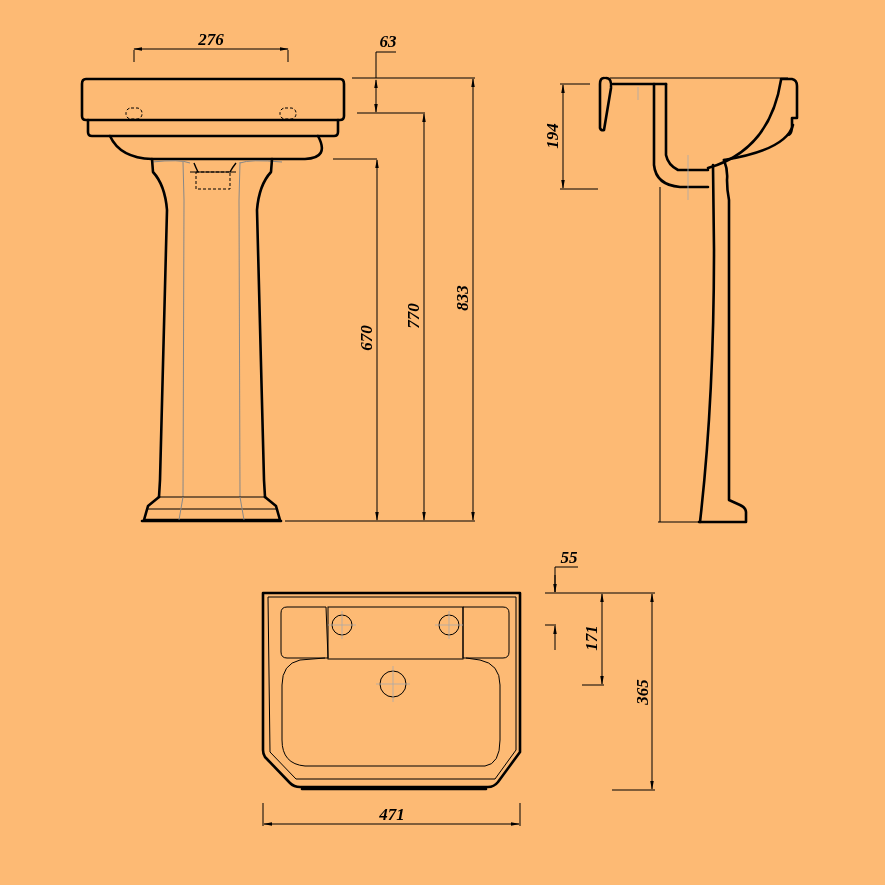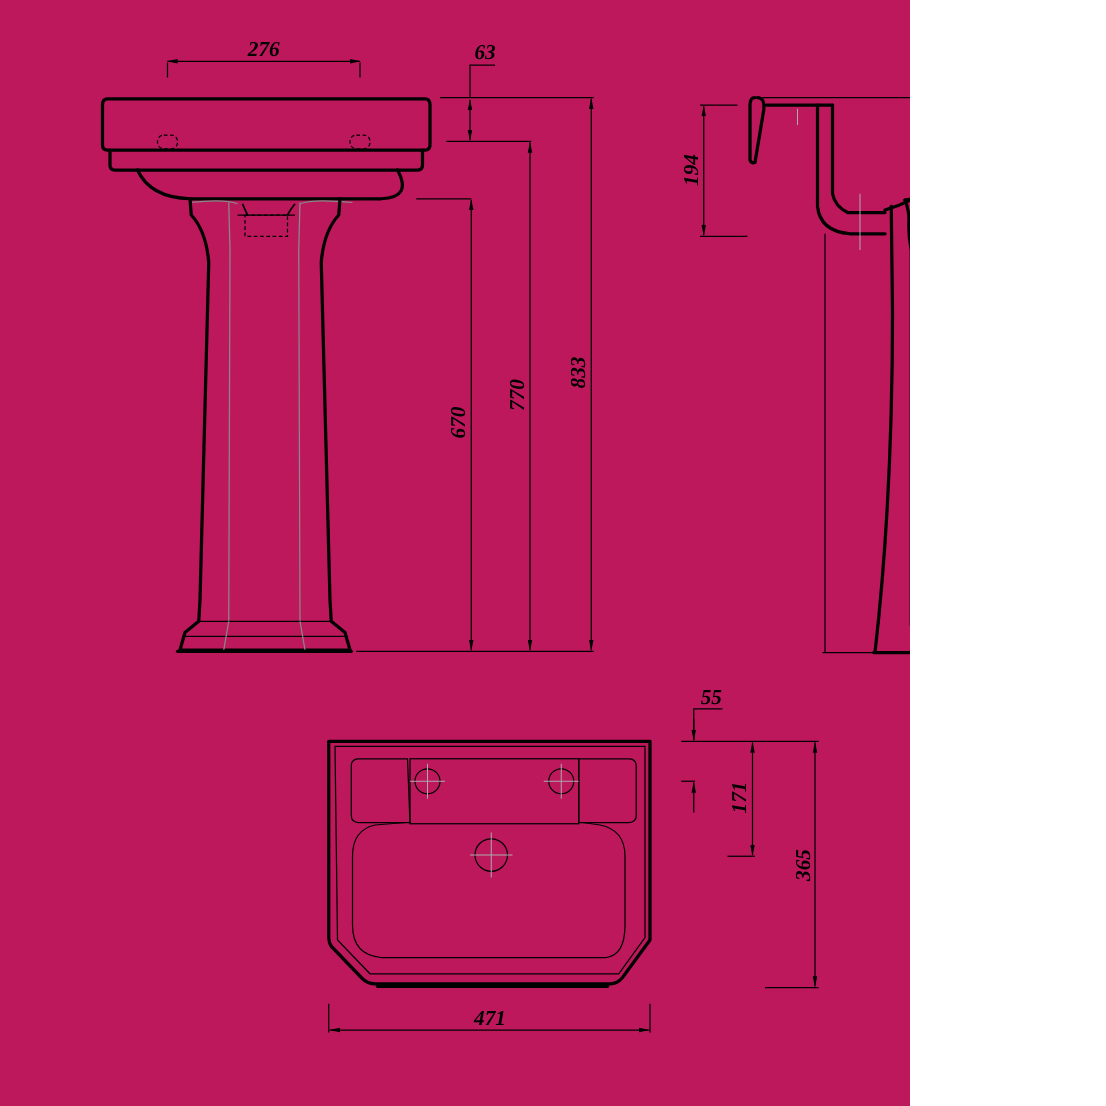--- a/index.html
+++ b/index.html
@@ -1,16 +1,16 @@
 <!DOCTYPE html>
 <html><head>
 <meta charset="utf-8">
 <style>
   html,body{margin:0;padding:0;background:#ffffff;}
-  #canvas{position:relative;width:728px;height:885px;background:#be185d;overflow:hidden;}
+  #canvas{position:relative;width:885px;height:885px;background:#fdba74;overflow:hidden;}
   svg{position:absolute;left:0;top:0;}
   .dim{font-family:"Liberation Serif","DejaVu Serif",serif;font-style:italic;font-weight:bold;font-size:17px;fill:#000;}
   .thick{stroke:#000;stroke-width:2.6;fill:none;stroke-linejoin:round;stroke-linecap:round;}
   .med{stroke:#000;stroke-width:1.4;fill:none;}
   .thin{stroke:#000;stroke-width:1;fill:none;}
   .grey{stroke:#888;stroke-width:1;fill:none;}
   .dash{stroke:#000;stroke-width:1;fill:none;stroke-dasharray:3 2;}
   .cl{stroke:#aaa;stroke-width:0.8;fill:none;}
 </style>
 </head>

